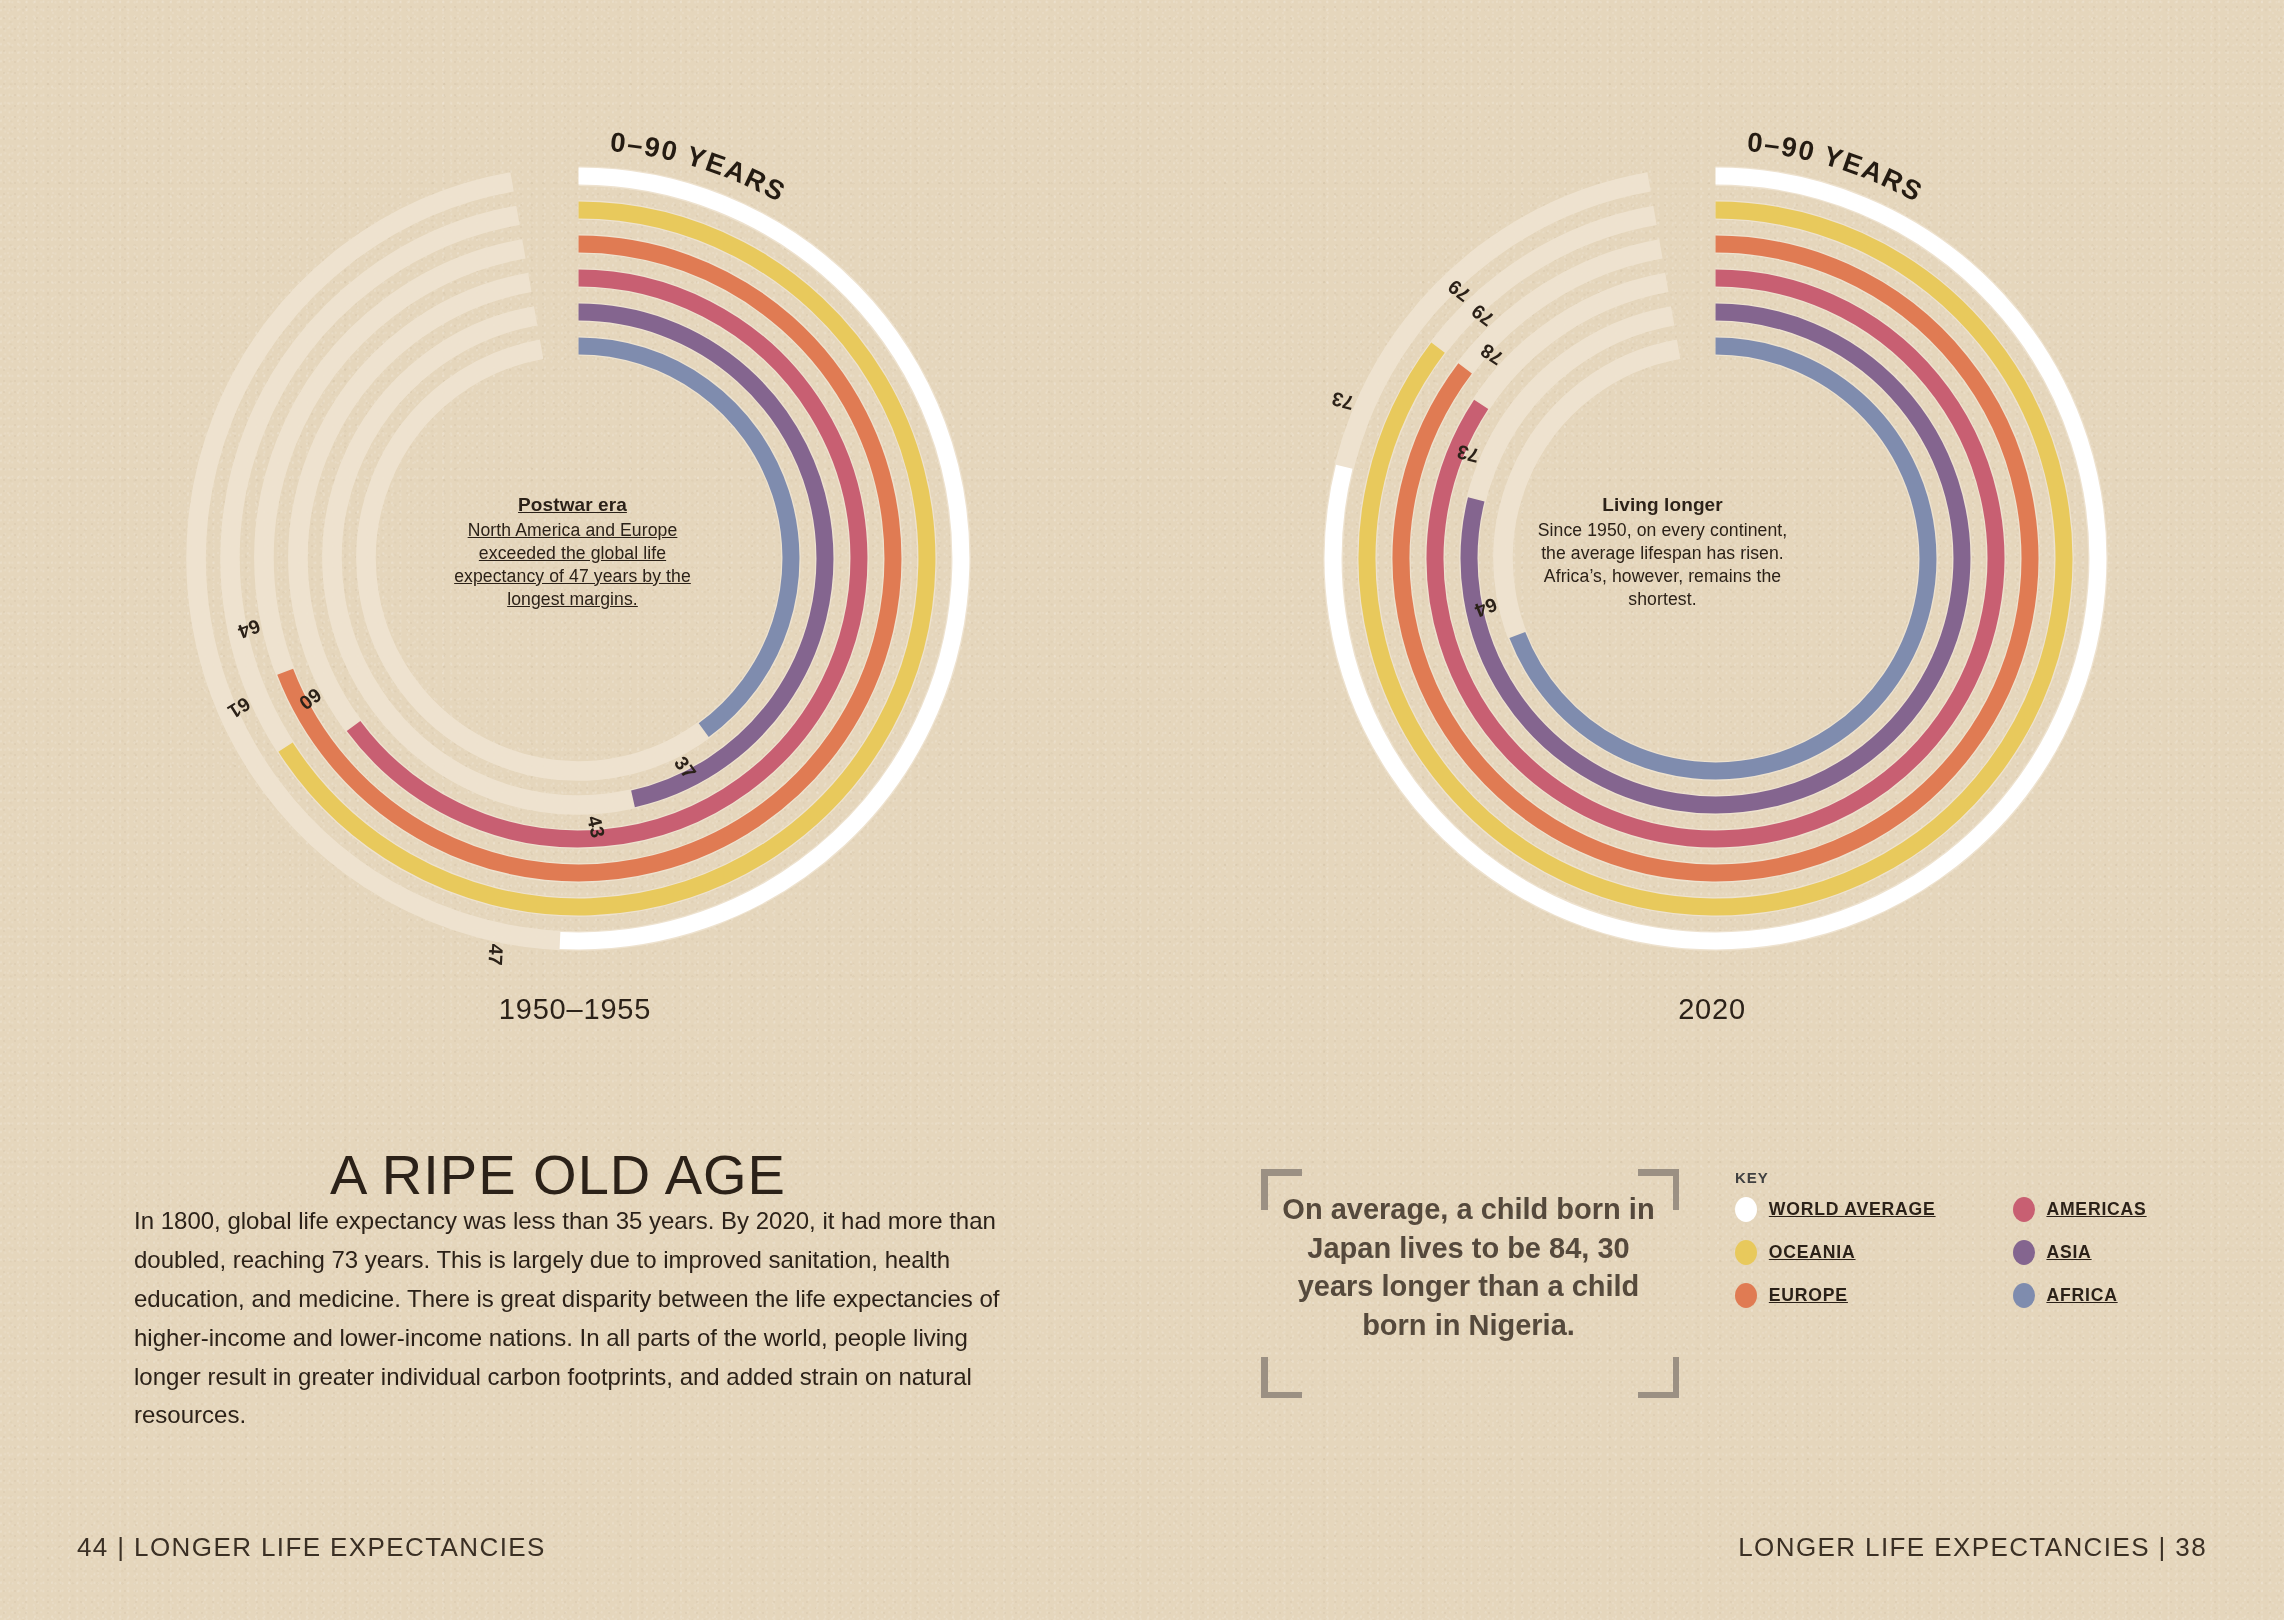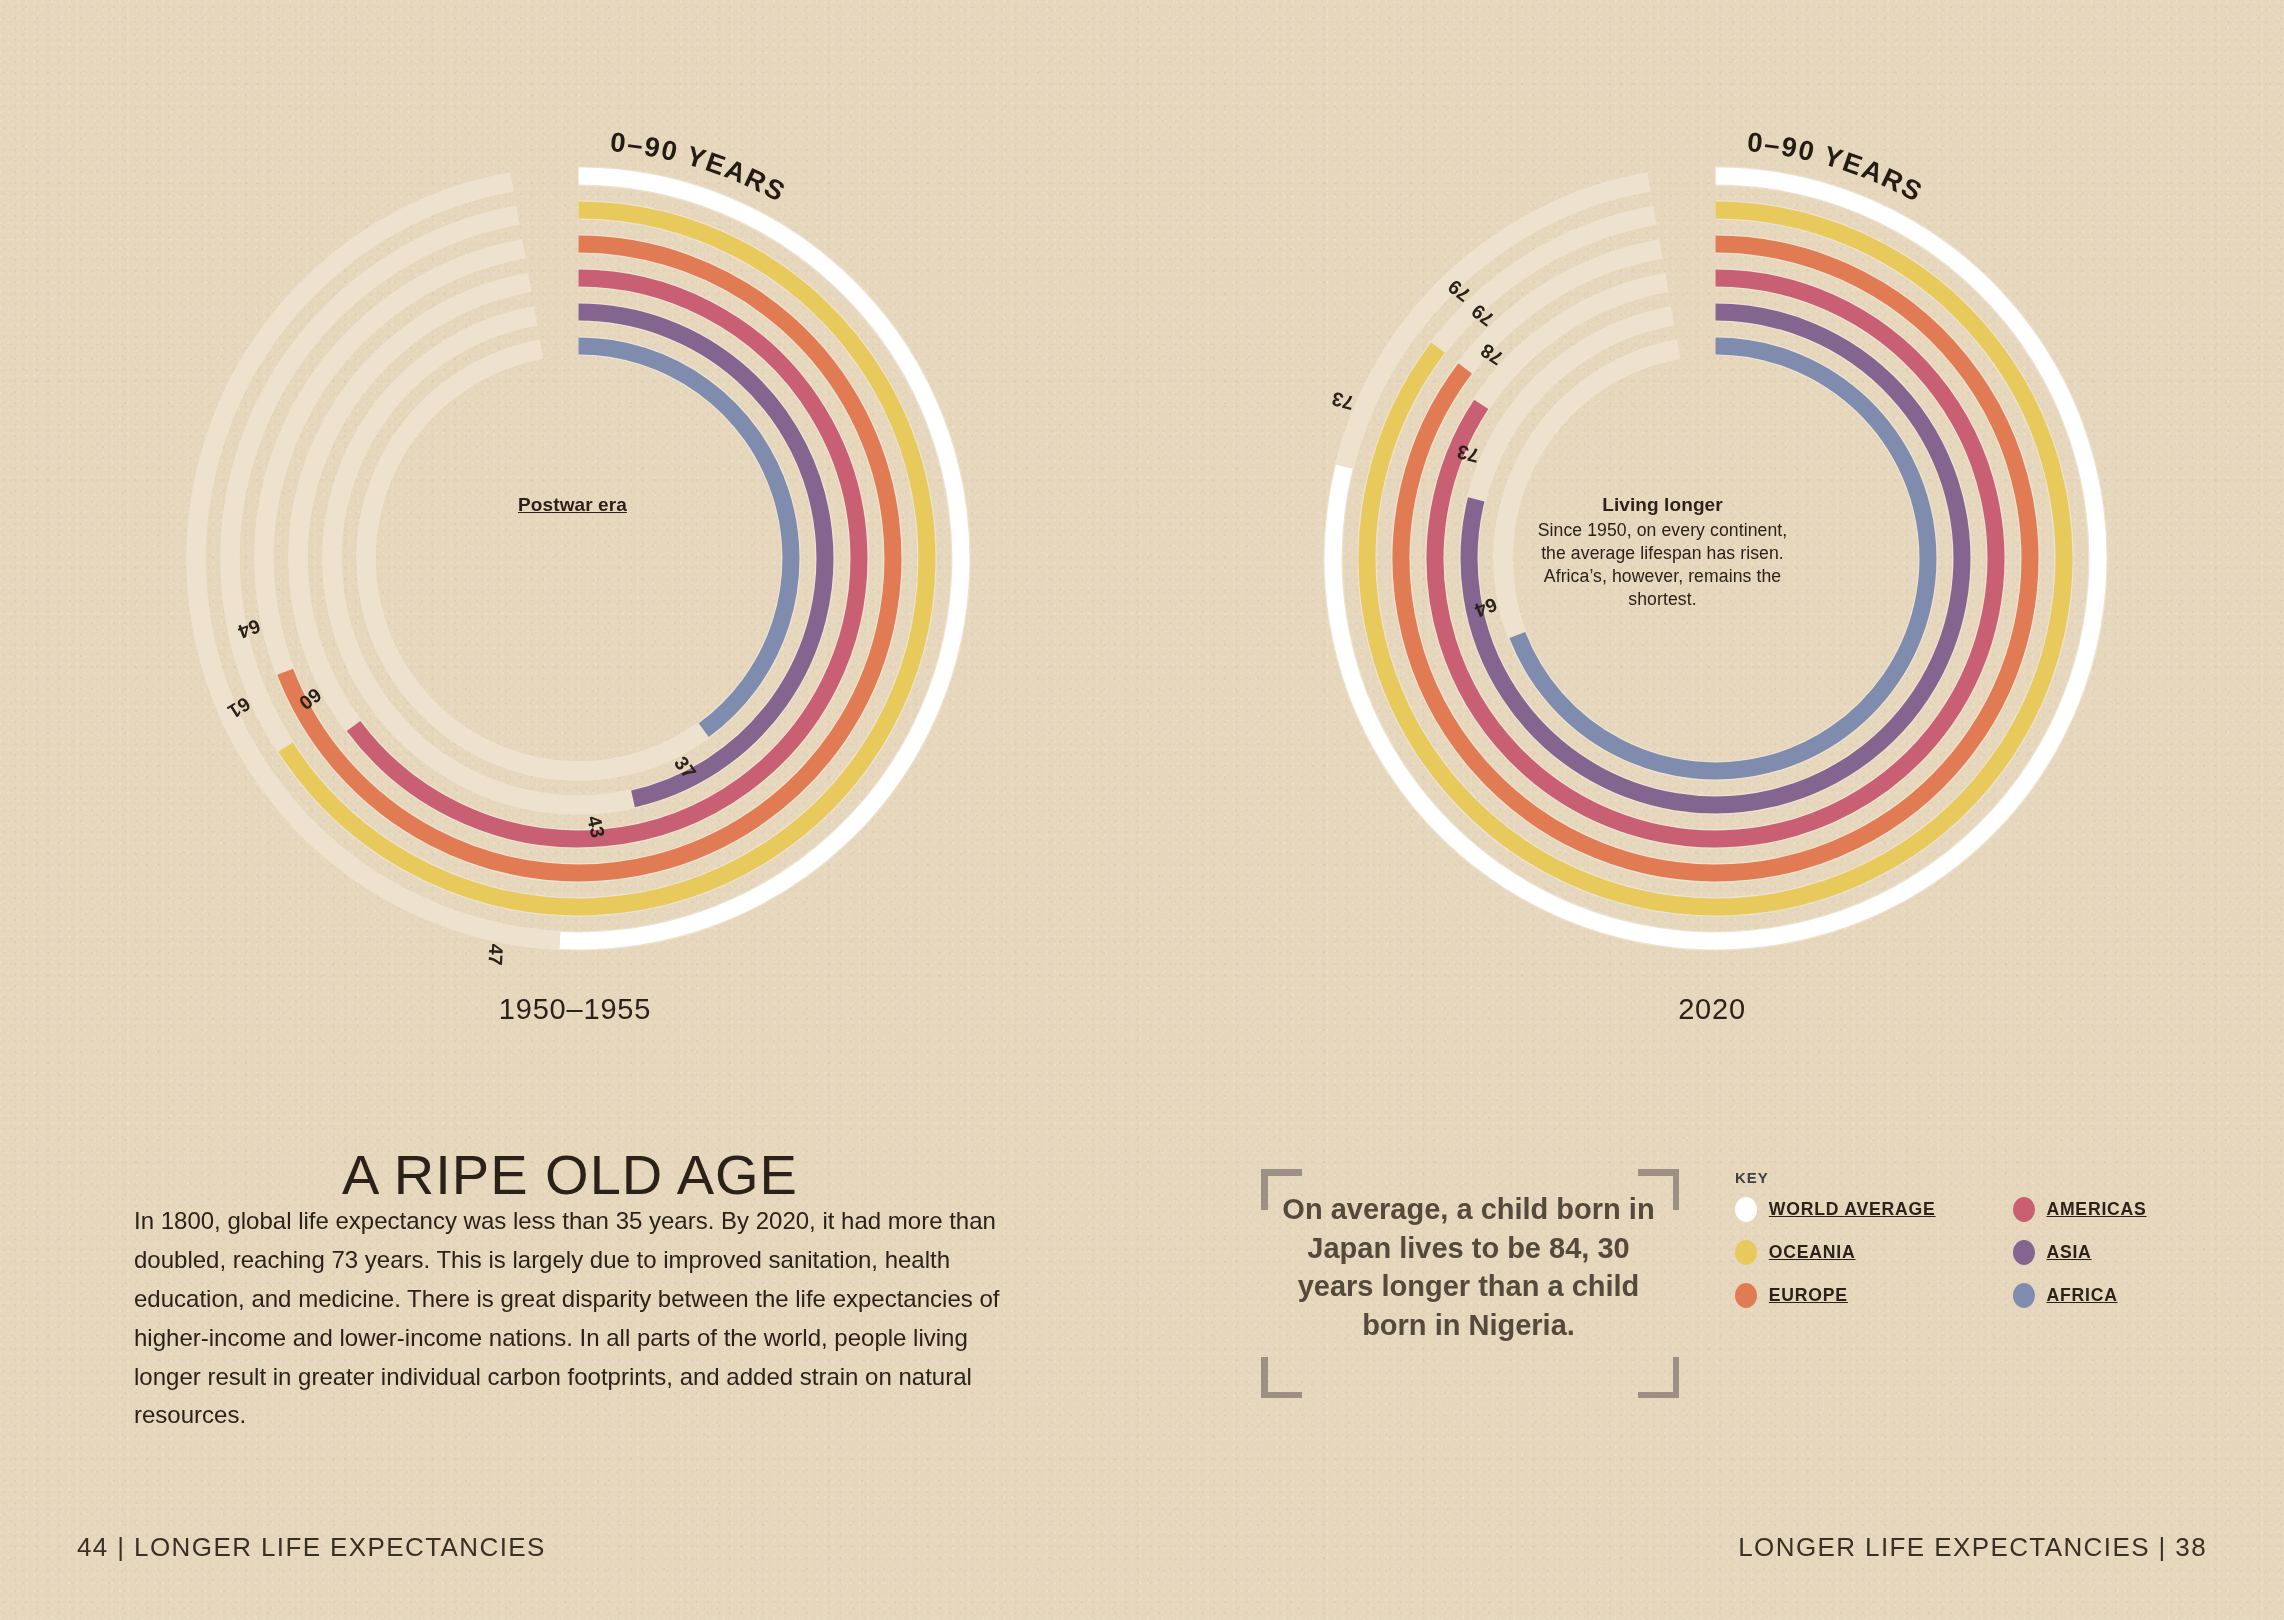--- a/index.html
+++ b/index.html
@@ -156,20 +156,21 @@
         <path d="M 605.056723200402 280.00000495003303 A 325 325 0 1 1 548.5643422582476 284.93748027103237" fill="none" stroke="#eee3d0" stroke-width="30" stroke-linecap="butt" opacity="0.95"></path>
         <path d="M 605.056723200402 280.00000495003303 A 325 325 0 0 1 796.5397367303372 867.5595727702062" fill="none" stroke="#7f8cae" stroke-width="26" stroke-linecap="butt"></path>
         <g transform="translate(768.6025945642971,924.5546761539099) rotate(53.888888888888886)">
           <text x="0" y="0" text-anchor="middle" dominant-baseline="central" font-family="&quot;Liberation Sans&quot;, sans-serif" font-size="30" font-weight="bold" fill="#2b2118">37</text>
         </g>
         <text font-family="&quot;Liberation Sans&quot;, sans-serif" font-size="42" font-weight="bold" letter-spacing="2.5" fill="#241b12"><textPath href="#chart-0-svg-scalepath" startOffset="2%" xlink:href="#chart-0-svg-scalepath">0–90 YEARS</textPath></text>
       </svg>
   </div>
   <div class="center-note" id="note-0" style="left:442px;top:493px;width:261px;text-decoration:underline;">
     <span class="note-title">Postwar era</span>
+    <span>North America and Europe exceeded the global life expectancy of 47 years by the longest margins.</span>
   </div>
   <div class="chart-year" style="left:392px;top:993px;width:366px;">1950–1955</div>
 
   <div class="chart-wrap" id="chart-1-wrap" style="left:1320px;top:163px;width:791px;height:791px;">
     <svg id="chart-1-svg" viewBox="0 0 1210 1210" width="791" height="791">
         <defs>
           <path id="chart-1-svg-scalepath" d="M 626.8121854390632 -19.619266886934838 A 625 625 0 0 1 1146.2658773652743 917.5" fill="none" stroke="none"></path>
         </defs>
         <path d="M 605.1021017607235 20.000008910059478 A 585 585 0 1 1 503.4158160648458 28.887464487858324" fill="none" stroke="#eee3d0" stroke-width="30" stroke-linecap="butt" opacity="0.95"></path>
         <path d="M 605.1021017607235 20.000008910059478 A 585 585 0 1 1 37.103615947952335 464.5767220842314" fill="none" stroke="#ffffff" stroke-width="26" stroke-linecap="butt"></path>
@@ -203,21 +204,21 @@
         </g>
         <text font-family="&quot;Liberation Sans&quot;, sans-serif" font-size="42" font-weight="bold" letter-spacing="2.5" fill="#241b12"><textPath href="#chart-1-svg-scalepath" startOffset="2%" xlink:href="#chart-1-svg-scalepath">0–90 YEARS</textPath></text>
       </svg>
   </div>
   <div class="center-note" id="note-1" style="left:1500px;top:493px;width:261px;margin-left:32px;">
     <span class="note-title">Living longer</span>
     <span>Since 1950, on every continent, the average lifespan has risen. Africa’s, however, remains the shortest.</span>
   </div>
   <div class="chart-year" style="left:1529px;top:993px;width:366px;">2020</div>
 
-  <h1 class="headline" style="left:342px;top:1104px;">A RIPE OLD AGE</h1>
+  <h1 class="headline" style="left:330px;top:1104px;">A RIPE OLD AGE</h1>
 
   <div class="body-copy" style="left:134px;top:1202px;width:869px;">In 1800, global life expectancy was less than 35 years. By 2020, it had more than doubled, reaching 73 years. This is largely due to improved sanitation, health education, and medicine. There is great disparity between the life expectancies of higher-income and lower-income nations. In all parts of the world, people living longer result in greater individual carbon footprints, and added strain on natural resources.</div>
 
   <div style="position:absolute;left:1261px;top:1169px;width:418px;height:229px;">
     <div class="corner tl" style="left:0;top:0;">
         <i class="h"></i>
         <i class="v"></i>
       </div>
     <div class="corner tr" style="right:0;top:0;">
         <i class="h"></i>

